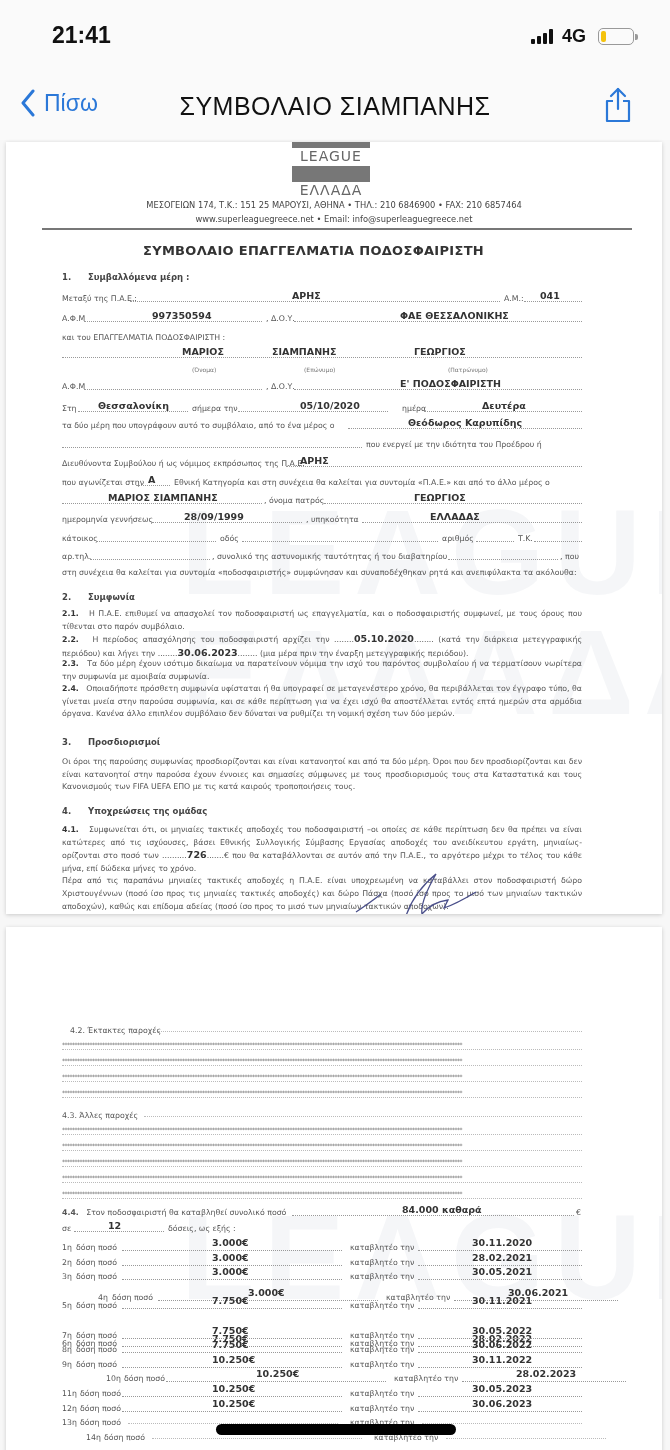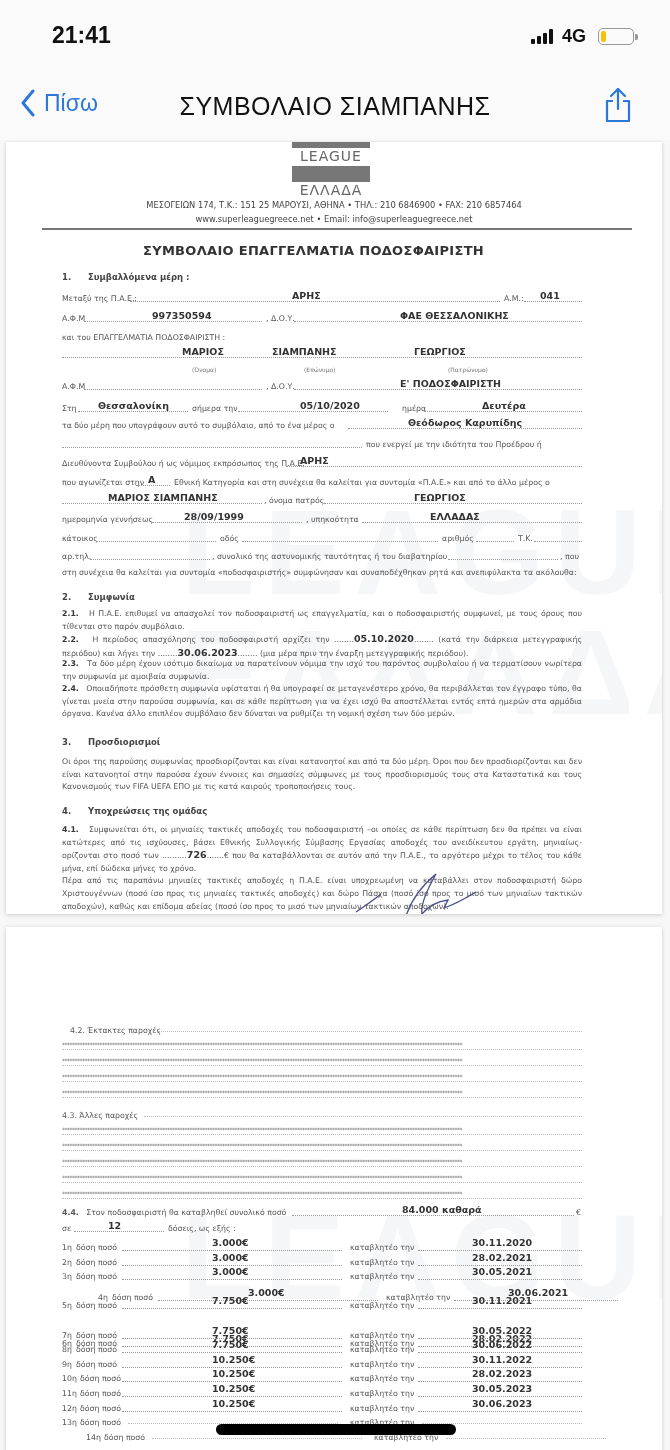--- a/index.html
+++ b/index.html
@@ -349,21 +349,21 @@
         </div>
         <div class="inst-row" style="top: 426.8px;">
           <span class="lbl" style="left:0">9η</span>
           <span class="lbl" style="left:14px">δόση ποσό</span>
           <span class="dots" style="left:60px;width:220px;top:13px"></span>
           <span class="fill" style="left:150px">10.250€</span>
           <span class="lbl" style="left:288px">καταβλητέο την</span>
           <span class="dots" style="left:356px;width:164px;top:13px"></span>
           <span class="fill" style="left:410px">30.11.2022</span>
         </div>
-        <div class="inst-row" style="top: 441.4px;">
+        <div class="inst-row" style="top: 441.4px; margin-left: 44px;">
           <span class="lbl" style="left:0">10η</span>
           <span class="lbl" style="left:18px">δόση ποσό</span>
           <span class="dots" style="left:60px;width:220px;top:13px"></span>
           <span class="fill" style="left:150px">10.250€</span>
           <span class="lbl" style="left:288px">καταβλητέο την</span>
           <span class="dots" style="left:356px;width:164px;top:13px"></span>
           <span class="fill" style="left:410px">28.02.2023</span>
         </div>
         <div class="inst-row" style="top: 456px;">
           <span class="lbl" style="left:0">11η</span>

